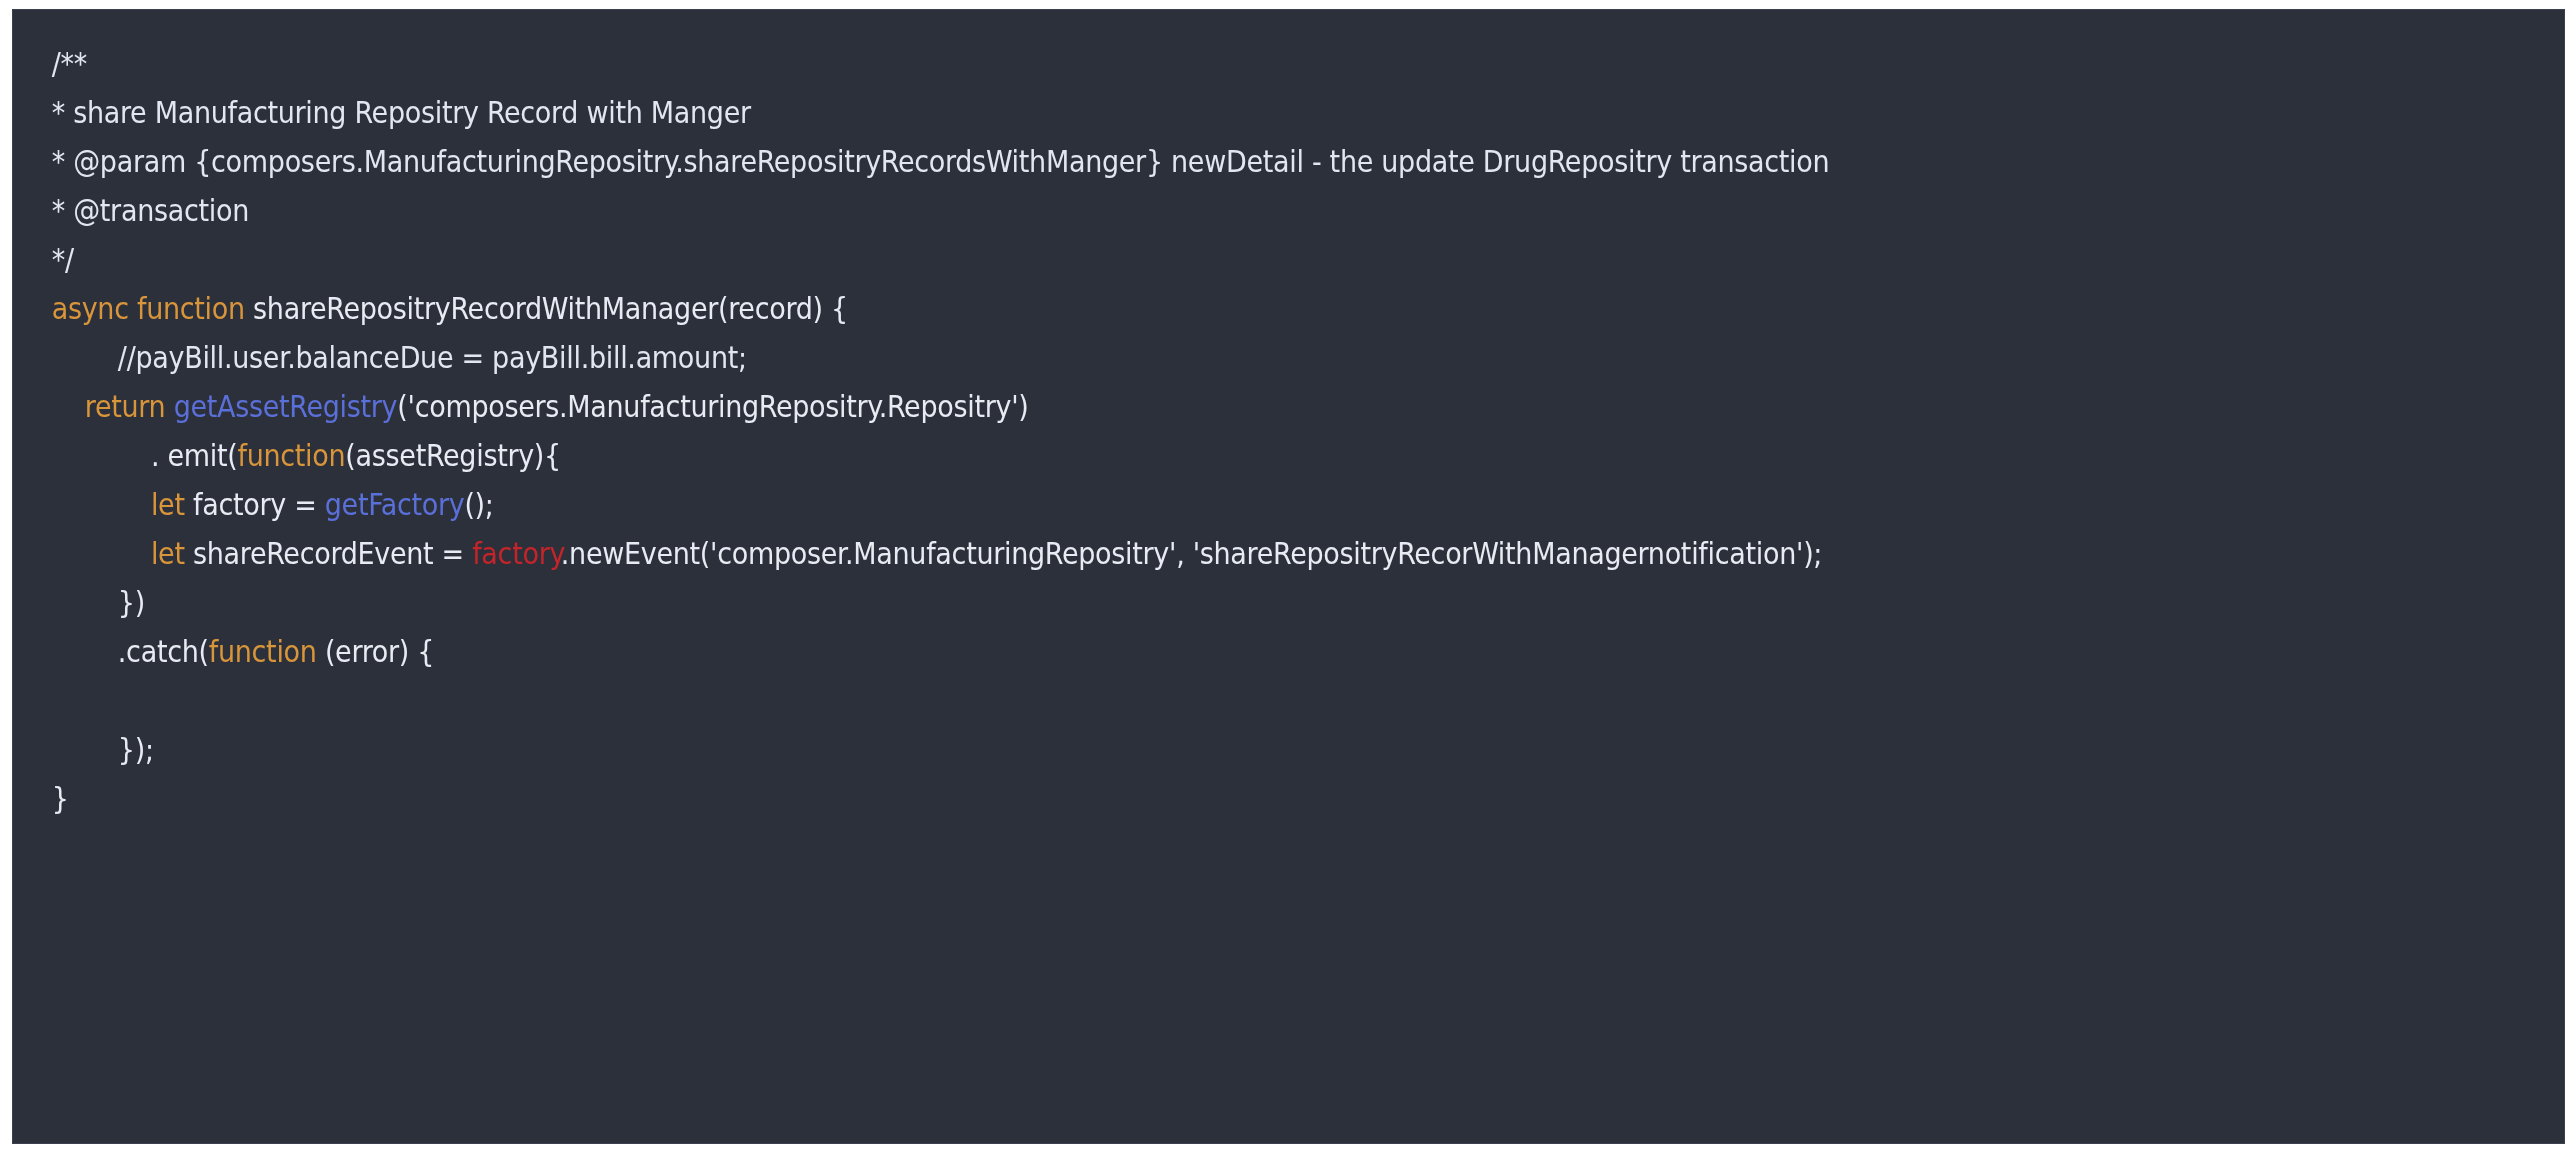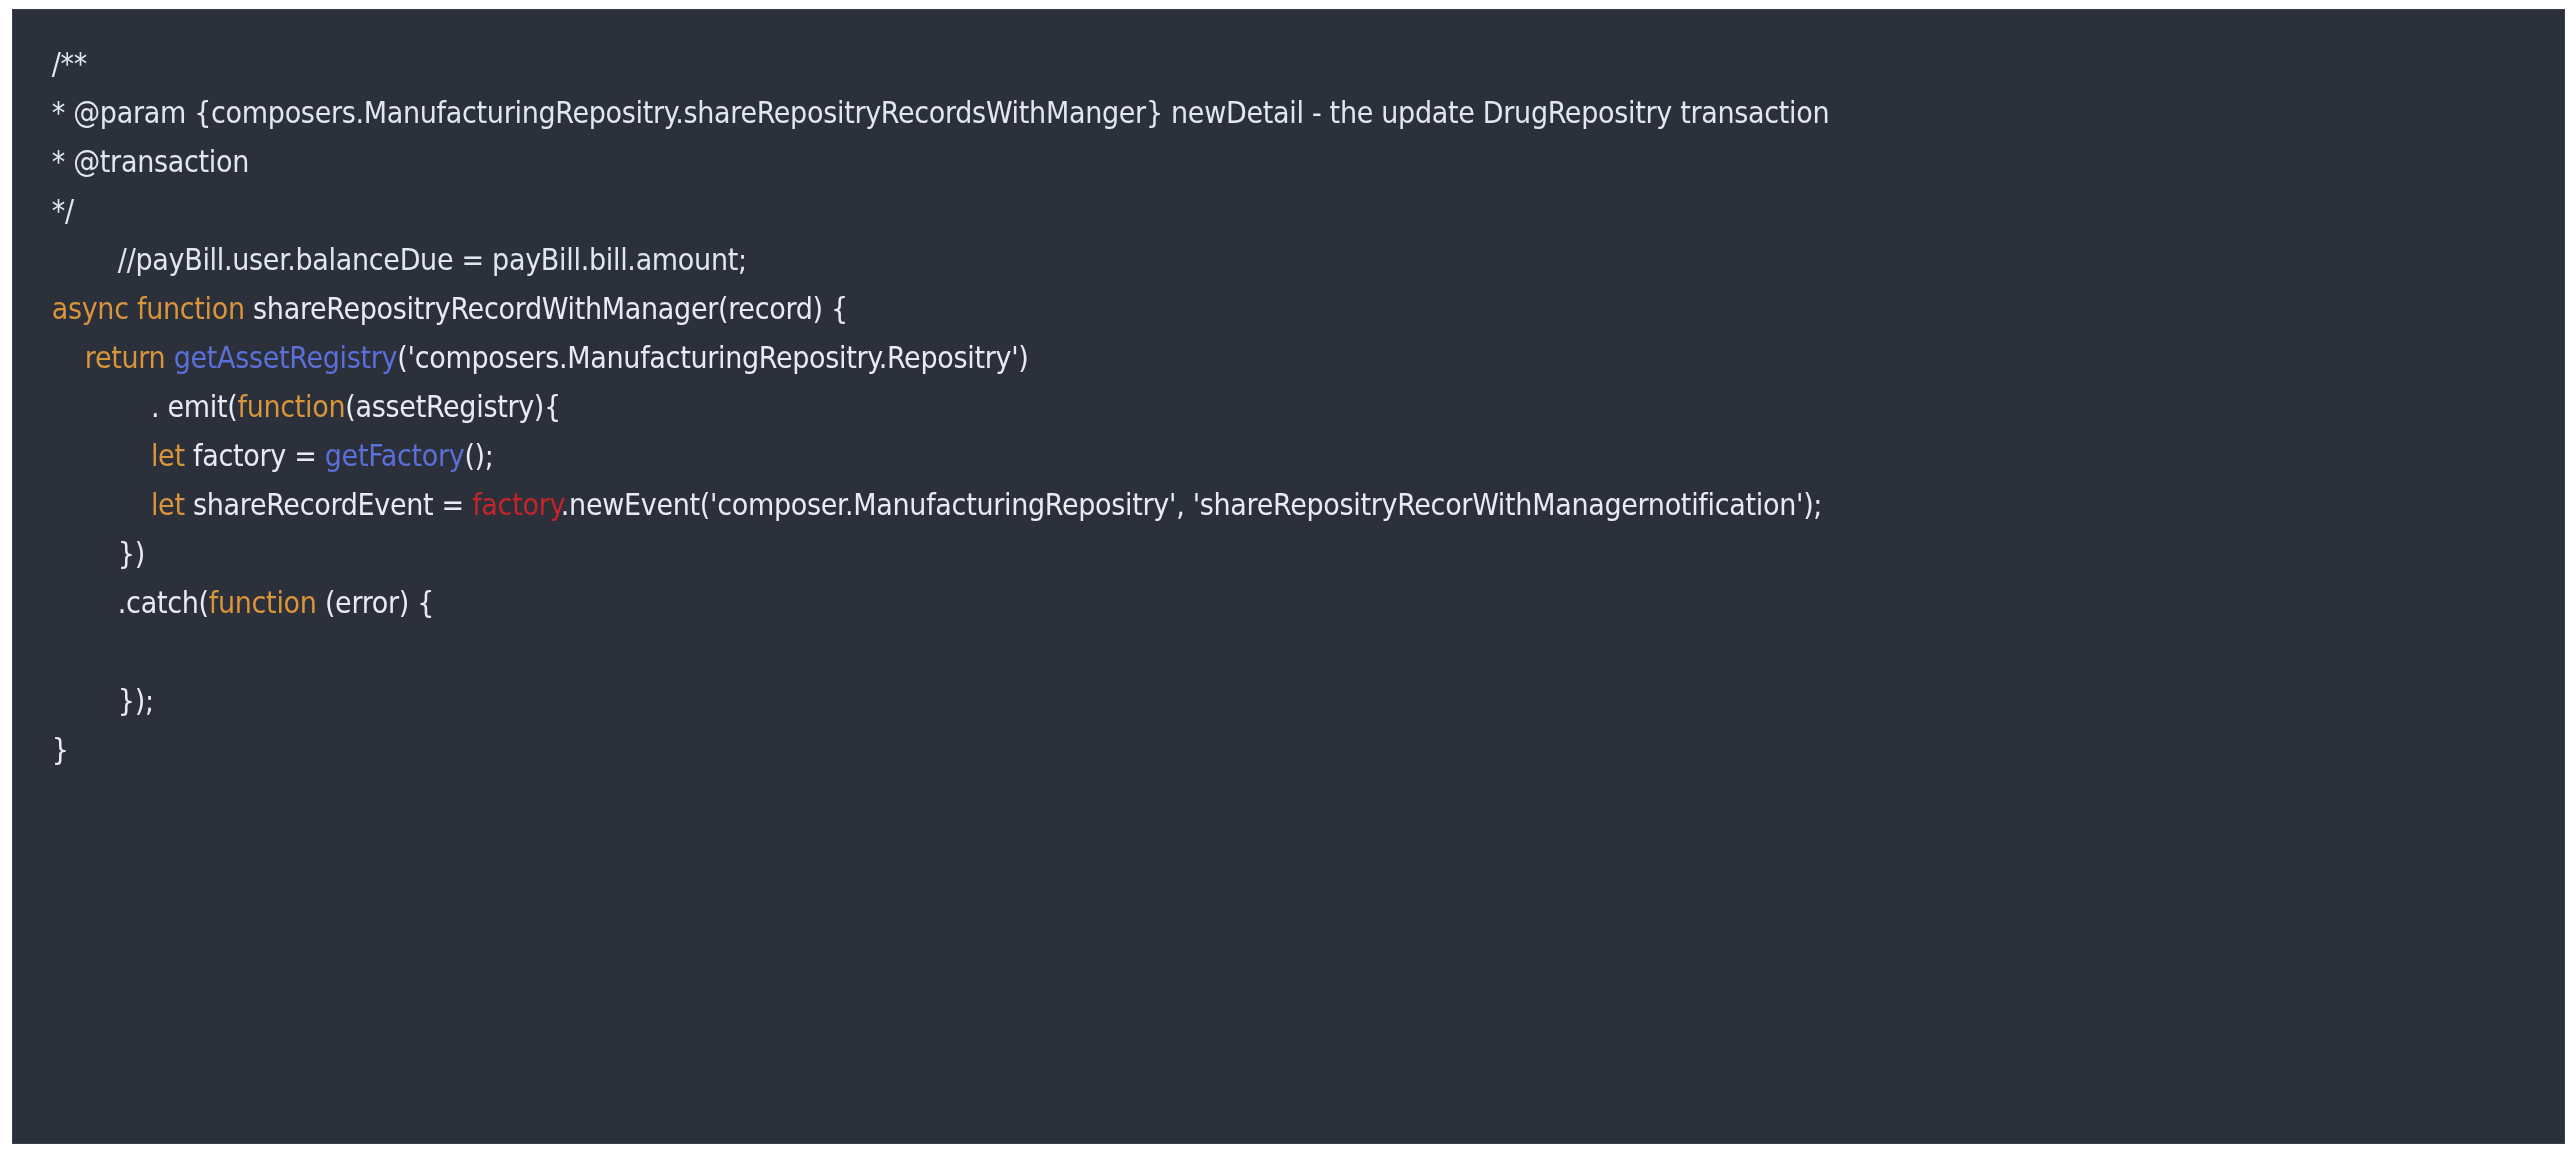--- a/index.html
+++ b/index.html
@@ -72,25 +72,26 @@
   .tok-error    { color: #c4242a; }   
   .tok-string   { color: #e8ebf2; text-align: center; }
 </style>
 </head>
 <body>
 
 <div id="screenshot">
   <div class="editor-frame">
     <div class="code-surface">
       <pre class="code-block" id="code-block"><span class="code-line"><span class="tok-comment">/**</span>
+</span><span class="code-line"><span class="tok-comment">* share Manufacturing Repositry Record with Manger</span>
 </span><span class="code-line"><span class="tok-comment">* @param {composers.ManufacturingRepositry.shareRepositryRecordsWithManger} newDetail - the update DrugRepositry transaction</span>
 </span><span class="code-line"><span class="tok-comment">* @transaction</span>
 </span><span class="code-line"><span class="tok-comment">*/</span>
+</span><span class="code-line"><span class="tok-keyword">async function</span><span class="tok-plain"> shareRepositryRecordWithManager(record) {</span>
 </span><span class="code-line"><span class="tok-plain">        </span><span class="tok-comment">//payBill.user.balanceDue = payBill.bill.amount;</span>
-</span><span class="code-line"><span class="tok-keyword">async function</span><span class="tok-plain"> shareRepositryRecordWithManager(record) {</span>
 </span><span class="code-line"><span class="tok-plain">    </span><span class="tok-keyword">return </span><span class="tok-builtin">getAssetRegistry</span><span class="tok-plain">(</span><span class="tok-string">'composers.ManufacturingRepositry.Repositry'</span><span class="tok-plain">)</span>
 </span><span class="code-line"><span class="tok-plain">            </span><span class="tok-plain">. emit(</span><span class="tok-keyword">function</span><span class="tok-plain">(assetRegistry){</span>
 </span><span class="code-line"><span class="tok-plain">            </span><span class="tok-keyword">let</span><span class="tok-plain"> factory = </span><span class="tok-builtin">getFactory</span><span class="tok-plain">();</span>
 </span><span class="code-line"><span class="tok-plain">            </span><span class="tok-keyword">let</span><span class="tok-plain"> shareRecordEvent = </span><span class="tok-error">factory</span><span class="tok-plain">.newEvent(</span><span class="tok-string">'composer.ManufacturingRepositry'</span><span class="tok-plain">, </span><span class="tok-string">'shareRepositryRecorWithManagernotification'</span><span class="tok-plain">);</span>
 </span><span class="code-line"><span class="tok-plain">        </span><span class="tok-plain">})</span>
 </span><span class="code-line"><span class="tok-plain">        </span><span class="tok-plain">.catch(</span><span class="tok-keyword">function</span><span class="tok-plain"> (error) {</span>
 </span><span class="code-line"><span class="tok-plain"></span>
 </span><span class="code-line"><span class="tok-plain">        </span><span class="tok-plain">});</span>
 </span><span class="code-line"><span class="tok-plain">}</span>
 </span></pre>

